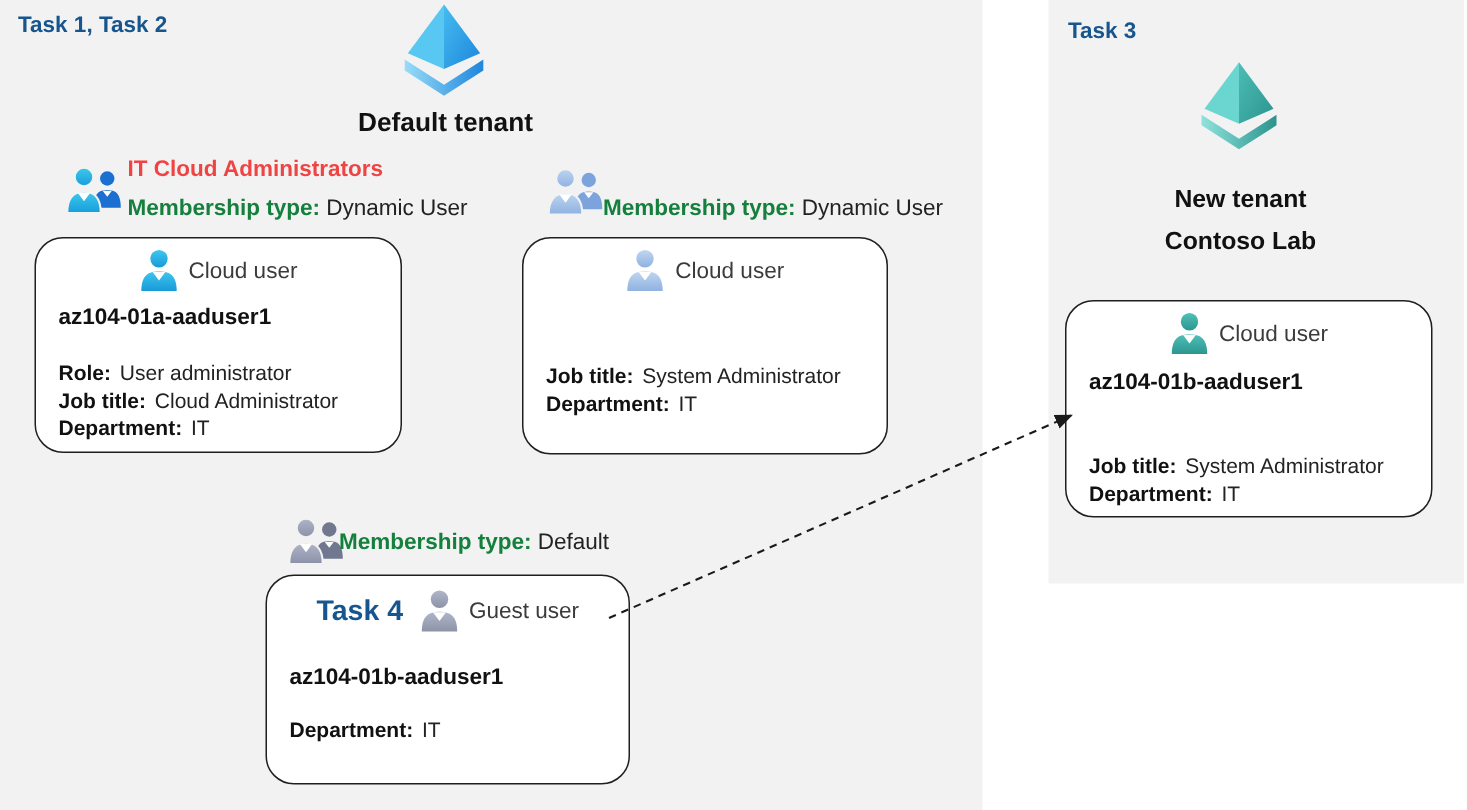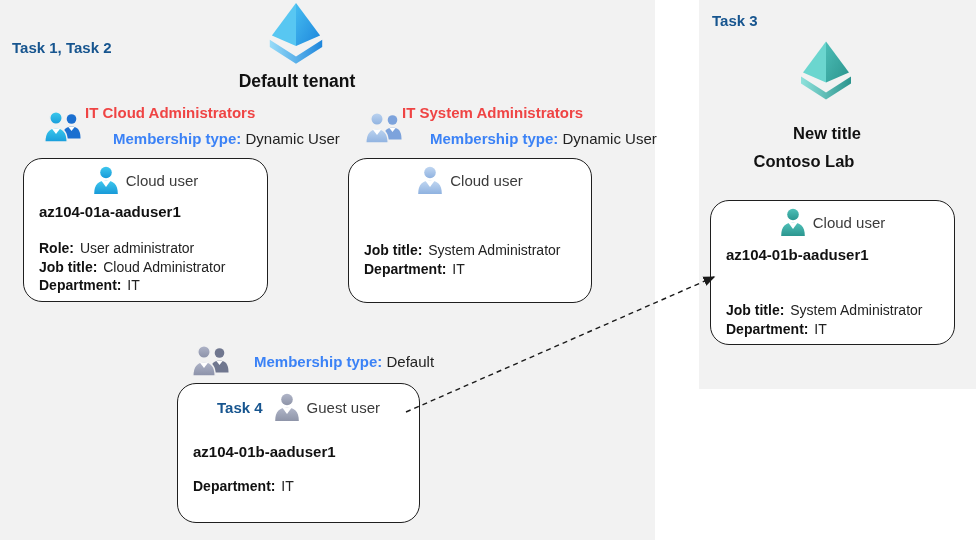--- a/index.html
+++ b/index.html
@@ -9,46 +9,46 @@
   }
   .panel{position:absolute;background:#f2f2f2;}
   #left-panel{left:0;top:0;width:655px;height:540px;}
   #right-panel{left:699px;top:0;width:277px;height:389px;}
   .task-label{position:absolute;font-size:15px;font-weight:bold;color:#17558F;white-space:nowrap;}
   .tenant-icon{position:absolute;}
   .tenant-title{position:absolute;font-size:17.5px;font-weight:bold;text-align:center;width:220px;white-space:nowrap;color:#111;}
   .tenant-title.small{font-size:16.5px;width:200px;}
   .group-title{position:absolute;font-size:15px;font-weight:bold;white-space:nowrap;color:#ef4444;}
   .membership{position:absolute;font-size:15px;white-space:nowrap;color:#222;}
-  .membership .ml{font-weight:bold;color:#3b82f6;margin-left:28px;}
+  .membership .ml{font-weight:bold;color:#15803d;}
   .group-icon{position:absolute;}
   .card{
     position:absolute;background:#ffffff;border:1.3px solid #1f1f1f;
     border-radius:19px;box-sizing:border-box;padding-left:36px;
   }
   .card-header{
     position:absolute;left:0;right:0;top:7px;display:flex;
     justify-content:center;align-items:center;gap:7px;
   }
   .user-type{font-size:15px;color:#3b3b3b;white-space:nowrap;}
-  .card-task{font-size:15px;font-weight:bold;color:#17558F;white-space:nowrap;margin-right:4px;}
+  .card-task{font-size:19px;font-weight:bold;color:#17558F;white-space:nowrap;margin-right:4px;}
   .card-name{position:absolute;left:15px;font-size:15px;font-weight:bold;white-space:nowrap;color:#111;}
   .fields{position:absolute;left:15px;line-height:18.5px;font-size:14px;white-space:nowrap;color:#222;}
   .fl{font-weight:bold;color:#111;margin-right:2px;}
   #arrow-overlay{position:absolute;left:0;top:0;pointer-events:none;}
 </style>
 </head>
 <body>
 
 <div class="canvas">
 
   <div class="panel" id="left-panel"></div>
   <div class="panel" id="right-panel"></div>
 
-  <div class="task-label" style="left:12px;top:8px;margin-top:31px;">Task 1, Task 2</div>
+  <div class="task-label" style="left:12px;top:8px;">Task 1, Task 2</div>
 
   <svg class="tenant-icon" style="left:262px;top:2px;" width="68" height="65" viewBox="0 0 64 62">
     <defs>
       <linearGradient id="bR" x1="0" y1="0" x2="1" y2="1">
         <stop offset="0" stop-color="#45BCF0"></stop>
           <stop offset="1" stop-color="#1E86DC"></stop>
       </linearGradient>
       <linearGradient id="bB" x1="0" y1="0" x2="1" y2="0">
         <stop offset="0" stop-color="#98DCF8"></stop>
           <stop offset="1" stop-color="#1E86DC"></stop>
@@ -88,21 +88,20 @@
           <stop offset="1" stop-color="#8FB2E0"></stop>
       </linearGradient>
     </defs>
     <circle cx="27.5" cy="9.5" r="4.8" fill="#7DA3DC"></circle>
     <path d="M18.5,29 C18.5,19.5 22,17.2 27.5,17.2 C33,17.2 36.5,19.5 36.5,29 Z" fill="#7DA3DC"></path>
     <polygon points="24.4,17.6 30.6,17.6 27.5,21.6" fill="#ffffff"></polygon>
     <circle cx="12" cy="8.5" r="6.2" fill="url(#g2f)" stroke="#f2f2f2" stroke-width="1.4"></circle>
     <path d="M0.8,32.5 C0.8,21 6,18.3 12,18.3 C18,18.3 23.2,21 23.2,32.5 Z" fill="url(#g2f)" stroke="#f2f2f2" stroke-width="1.4"></path>
     <polygon points="7.8,19 16.2,19 12,24.6" fill="#ffffff"></polygon>
   </svg>
-  <div class="group-title" style="left:402px;top:104px;">IT System Administrators</div>
   <div class="membership" style="left:402px;top:130px;">
     <span class="ml">Membership type:</span>
     <span>Dynamic User</span>
   </div>
 
   <svg class="group-icon" style="left:192px;top:343px;" width="38" height="35" viewBox="0 0 38 34">
     <defs>
       <linearGradient id="g3f" x1="0" y1="0" x2="0" y2="1">
         <stop offset="0" stop-color="#AFB4C8"></stop>
           <stop offset="1" stop-color="#8B91A8"></stop>
@@ -215,22 +214,22 @@
       <linearGradient id="tB" x1="0" y1="0" x2="1" y2="0">
         <stop offset="0" stop-color="#8FE2DC"></stop>
           <stop offset="1" stop-color="#2B948D"></stop>
       </linearGradient>
     </defs>
     <polygon points="32,1 9,32 32,42" fill="#6BD6CF"></polygon>
     <polygon points="32,1 55,32 32,42" fill="url(#tR)"></polygon>
     <path d="M7,36 L32,52 L57,36 L57,43 L32,59 L7,43 Z" fill="url(#tB)"></path>
   </svg>
 
-  <div class="tenant-title small" style="left:727px;top:124px;">New title</div>
-  <div class="tenant-title small" style="left:704px;top:152px;text-align:center;">Contoso Lab</div>
+  <div class="tenant-title small" style="left:727px;top:124px;">New tenant</div>
+  <div class="tenant-title small" style="left:727px;top:152px;text-align:center;">Contoso Lab</div>
 
   <div class="card" style="left:710px;top:200px;width:245px;height:145px;">
     <div class="card-header">
       <svg width="26" height="29" viewBox="0 0 26 29">
         <defs>
           <linearGradient id="p4" x1="0" y1="0" x2="0" y2="1">
             <stop offset="0" stop-color="#4FC0B8"></stop>
               <stop offset="1" stop-color="#2B968F"></stop>
           </linearGradient>
         </defs>

